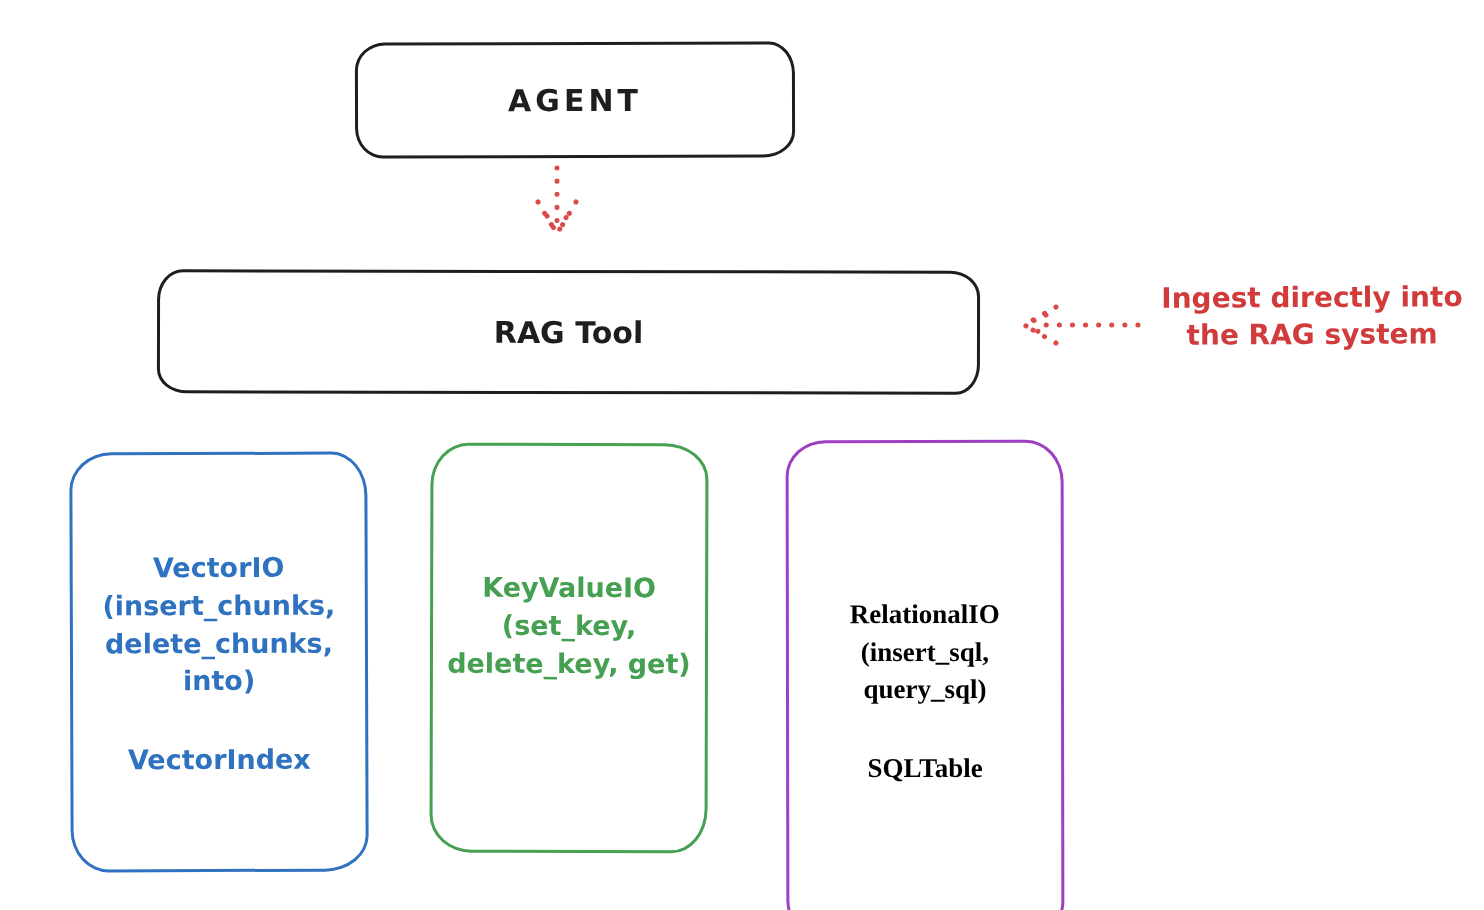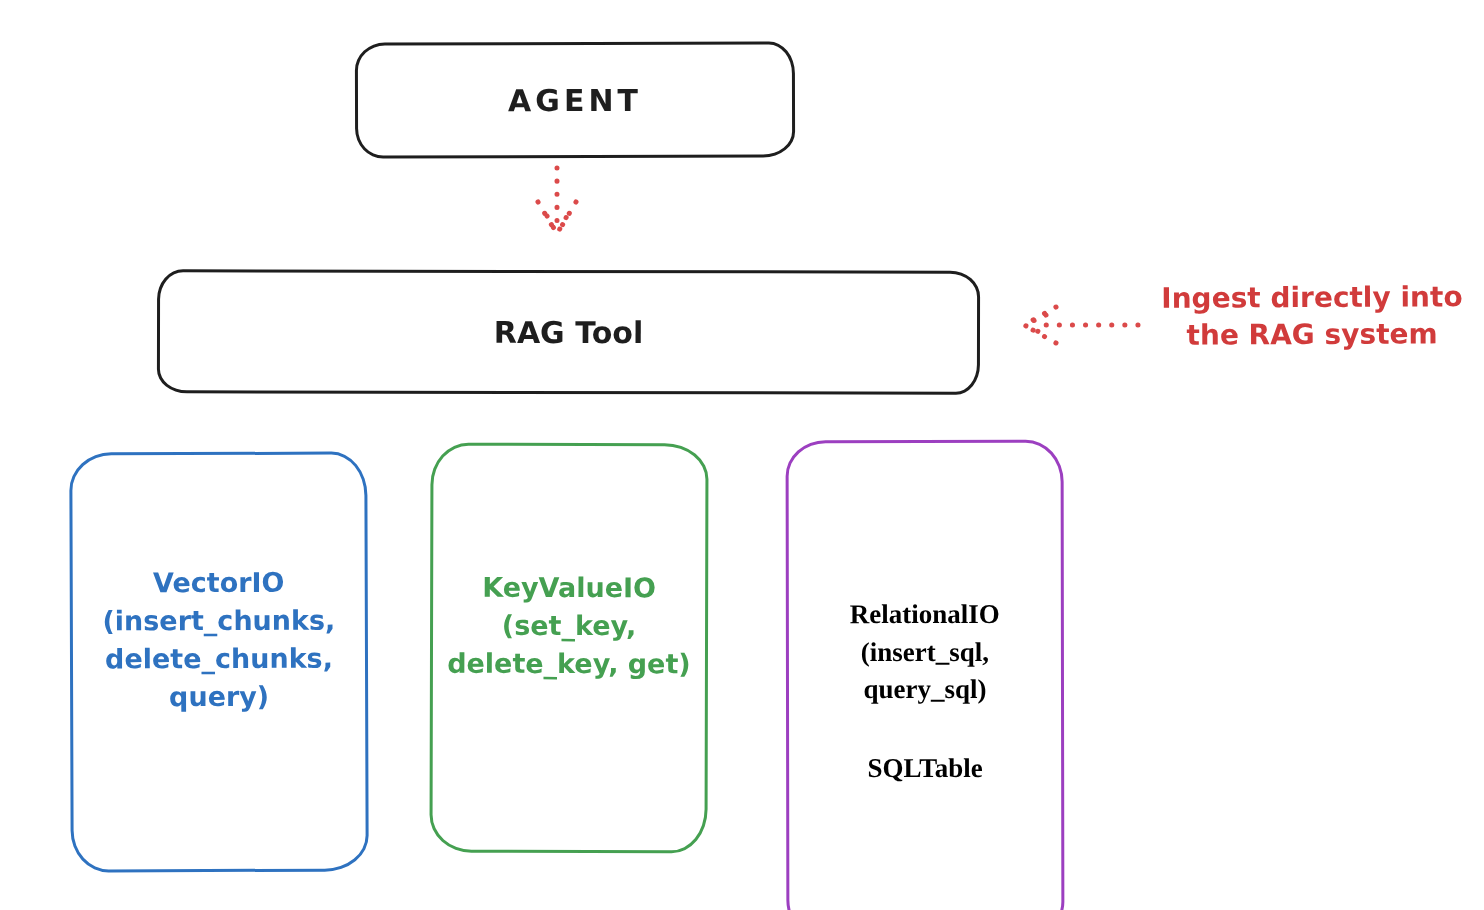--- a/index.html
+++ b/index.html
@@ -152,21 +152,22 @@
     <path class="dotted" d="M34 17 L12 27 L34 37"></path>
   </svg>
 
   <div class="annotation">Ingest directly into
 the RAG system</div>
 
   <div class="backend blue">
     <div class="backend-title">VectorIO
 (insert_chunks,
 delete_chunks,
-query)</div>
+into)</div>
+    <div class="backend-index">VectorIndex</div>
   </div>
 
   <div class="backend green">
     <div class="backend-title">KeyValueIO
 (set_key,
 delete_key, get)</div>
   </div>
 
   <div class="backend purple">
     <div class="backend-title">RelationalIO

